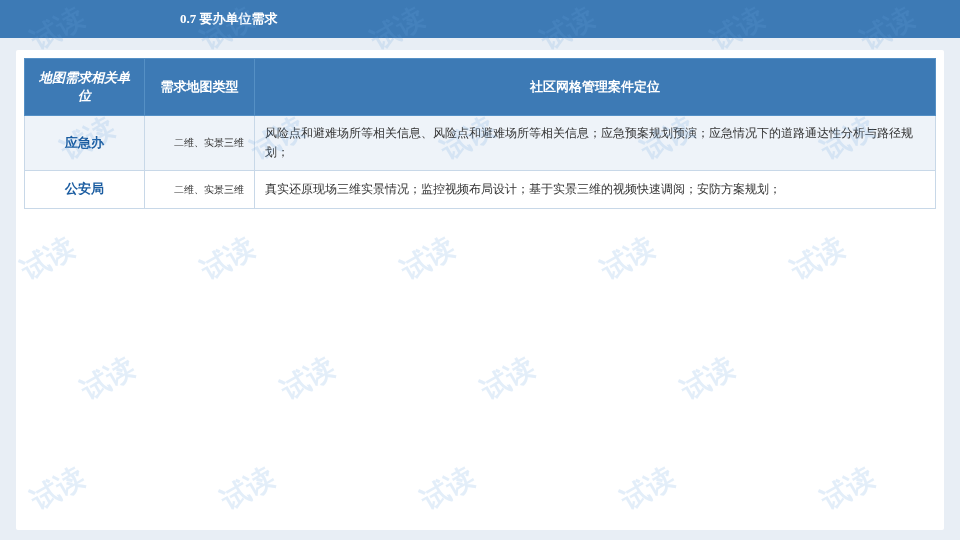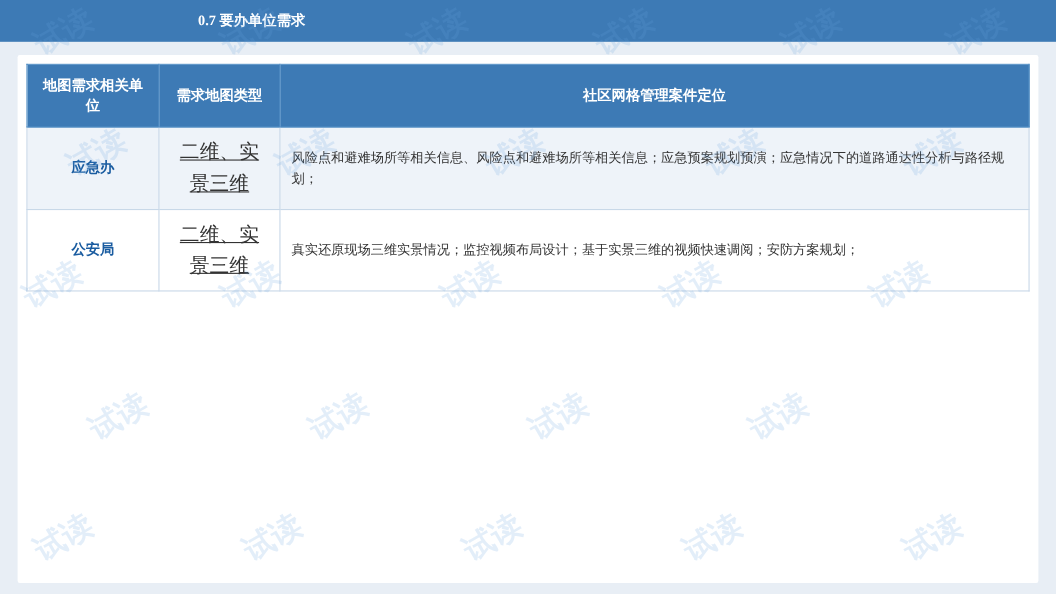--- a/index.html
+++ b/index.html
@@ -70,21 +70,21 @@
     thead tr th {
       background: #3d7ab5;
       color: white;
       font-size: 13px;
       font-weight: bold;
       text-align: center;
       padding: 10px 8px;
       border: 1px solid #5590c5;
     }
 
-    thead tr th:nth-child(1) { width: 120px; }
+    thead tr th:nth-child(1) { width: 120px; font-style: italic; }
     thead tr th:nth-child(2) { width: 110px; font-family: Liberation Mono, monospace; }
     thead tr th:nth-child(3) { }
 
     tbody tr {
       background: white;
     }
     tbody tr:nth-child(odd) {
       background: #eef3f9;
     }
 
@@ -98,24 +98,23 @@
     }
 
     tbody tr td:nth-child(1) {
       text-align: center;
       font-weight: bold;
       color: #1a5ca0;
       font-size: 13px;
     }
 
     tbody tr td:nth-child(2) {
-      text-align: center;
-      font-size: 18px;
+      text-align: right;
+      font-size: 10px;
       color: #333;
-      text-decoration: underline;
     }
 
     tbody tr td:nth-child(3) {
       font-size: 12px;
       color: #333;
     }
   </style>
 </head>
 <body>
 

